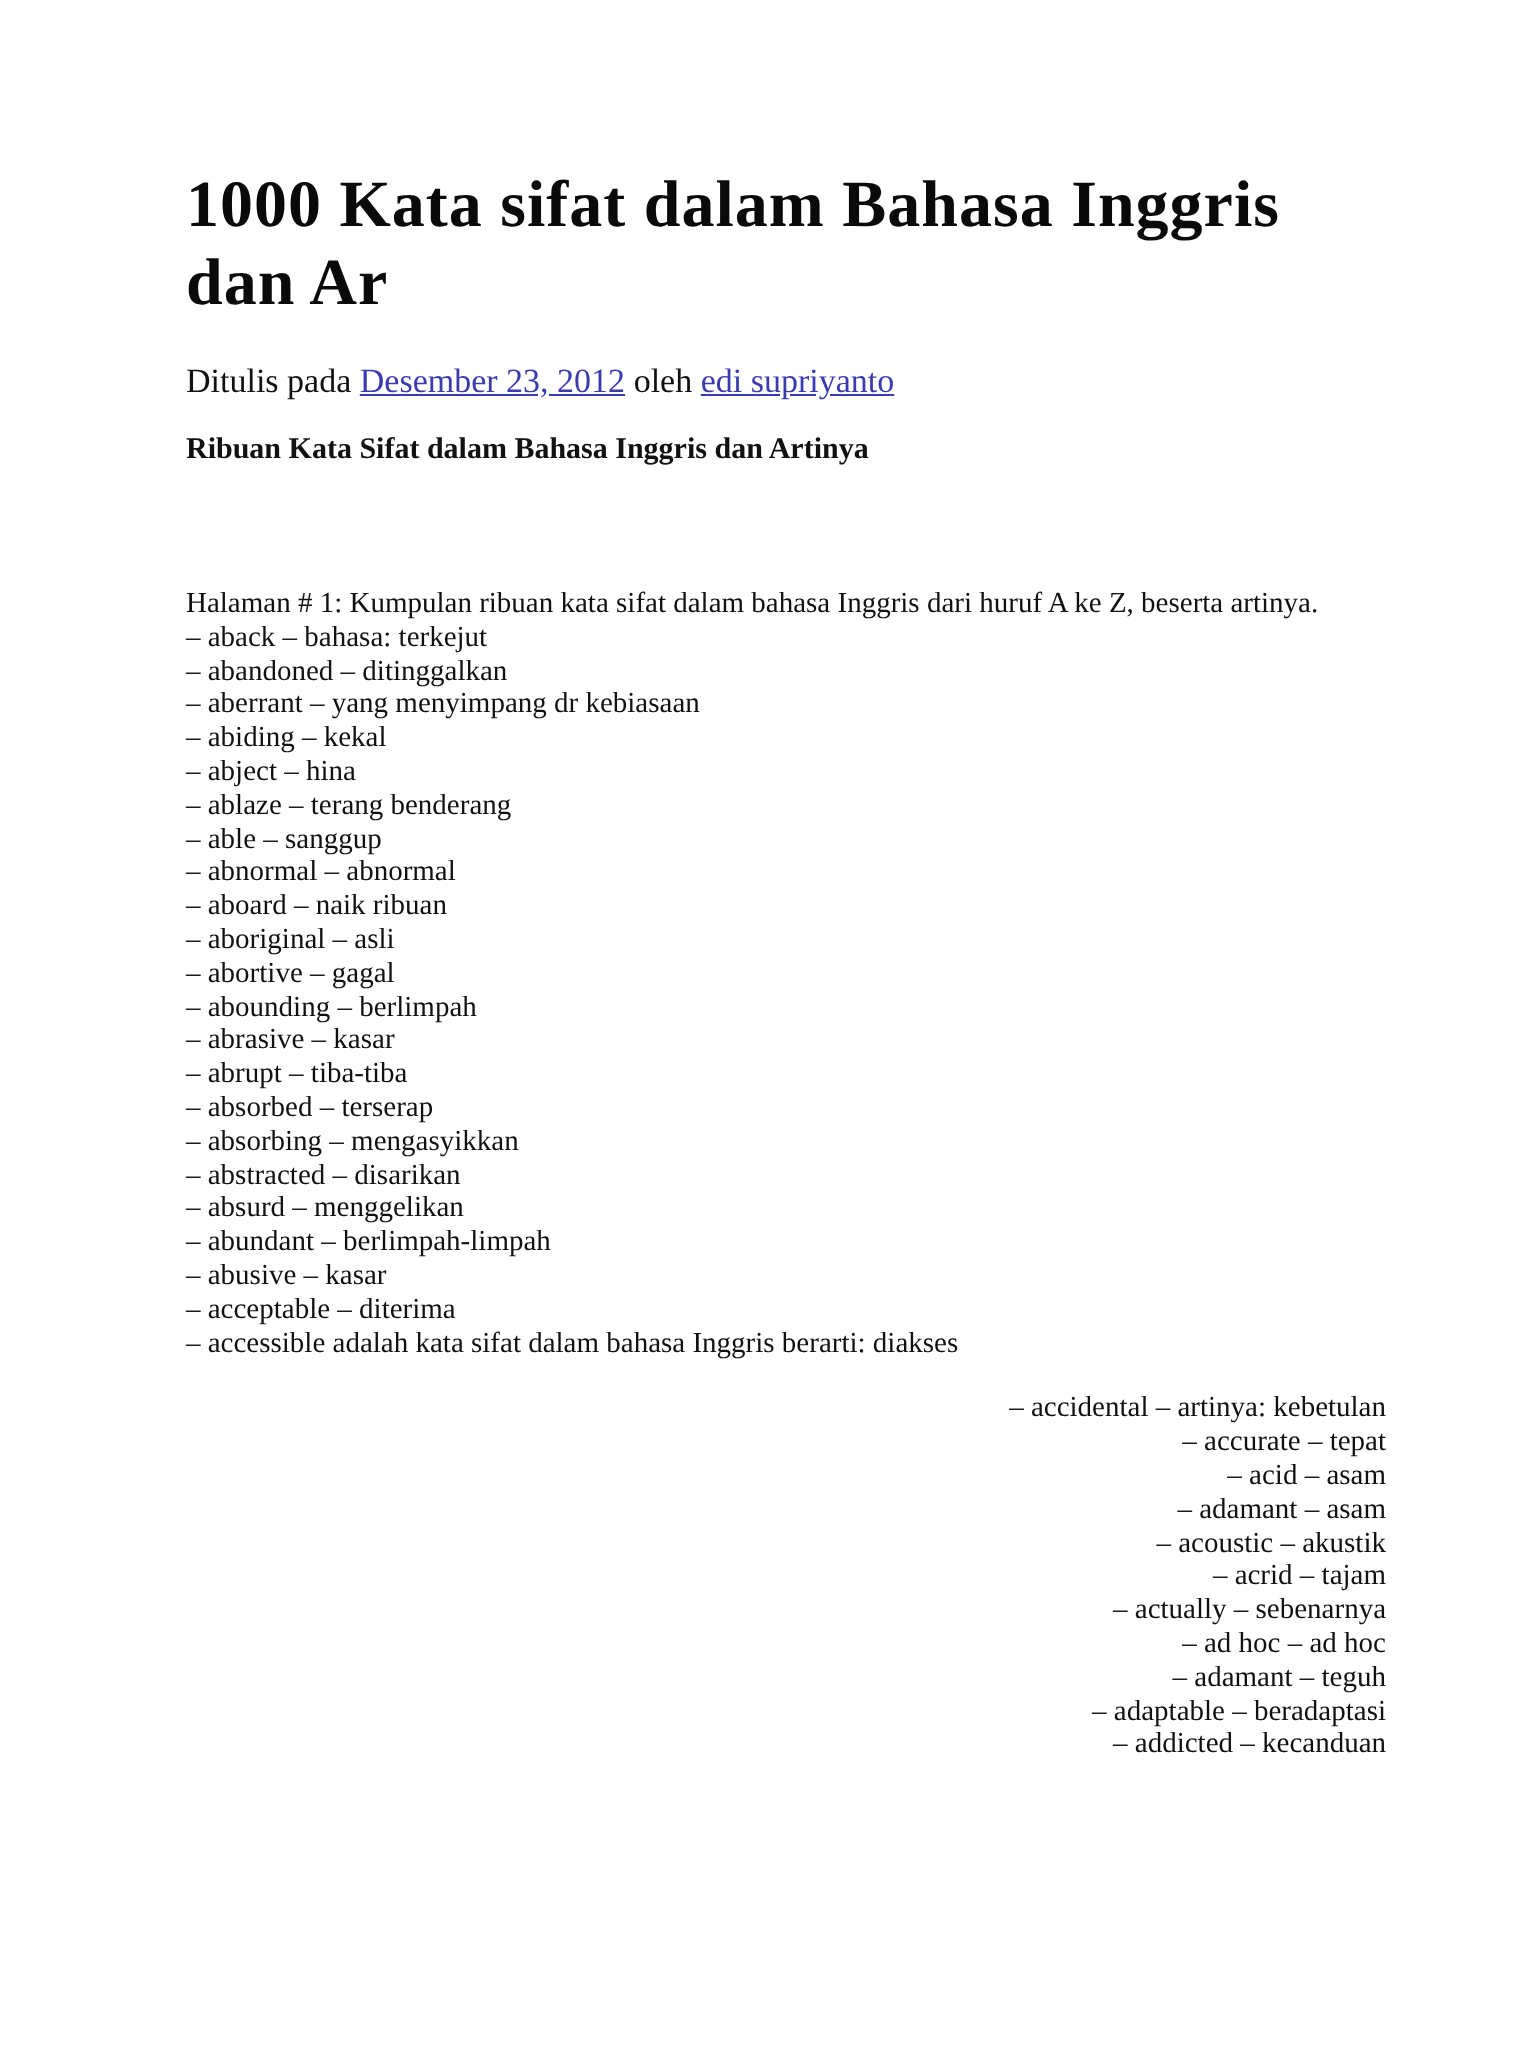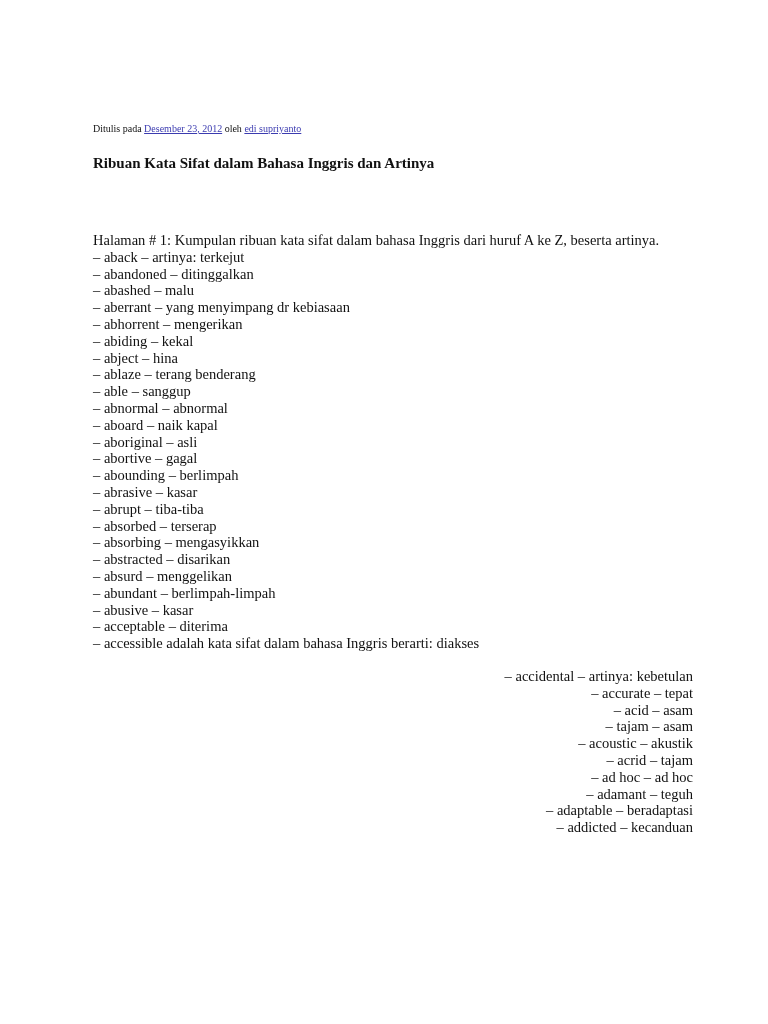--- a/index.html
+++ b/index.html
@@ -1,67 +1,67 @@
 <!DOCTYPE html>
 <html><head>
 <meta charset="utf-8">
 <style>
   html, body { margin: 0; padding: 0; background: #ffffff; }
   body { width: 768px; height: 1024px; position: relative; overflow: hidden;
          font-family: "Liberation Serif", serif; color: #111; }
   .page { position: absolute; left: 93px; top: 84px; width: 600px; }
   h1 { font-family: "Liberation Serif", serif; font-weight: bold; font-size: 33px;
        line-height: 39px; margin: 0; letter-spacing: 0.5px; color: #0a0a0a; }
-  .meta { margin-top: 36px; font-size: 10px; line-height: 18px; }
+  .meta { margin-top: 20px; font-size: 17px; line-height: 18px; }
   .meta a { color: #3b3bb0; text-decoration: underline; }
   .subtitle { margin-top: 16px; font-size: 15px; font-weight: bold; line-height: 18px; }
   .intro { margin-top: 60px; font-size: 14.5px; line-height: 16.8px; }
   ul { list-style: none; margin: 0; padding: 0; font-size: 14.5px; line-height: 16.8px; }
   .group2 { margin-top: 16px; text-align: right; }
 </style>
 </head>
 <body>
 
 <div class="page">
+  <h1>1000 Kata sifat dalam Bahasa Inggris dan Ar</h1>
   <div class="meta">
     <span>Ditulis pada </span><a href="#">Desember 23, 2012</a><span> oleh </span><a href="#">edi supriyanto</a>
   </div>
   <div class="subtitle">Ribuan Kata Sifat dalam Bahasa Inggris dan Artinya</div>
   <div class="intro">Halaman # 1: Kumpulan ribuan kata sifat dalam bahasa Inggris dari huruf A ke Z, beserta artinya.</div>
   <ul id="list1">
-      <li>– aback – artinya: terkejut</li>
+      <li>– aback – bahasa: terkejut</li>
       <li>– abandoned – ditinggalkan</li>
-      <li>– abashed – malu</li>
       <li>– aberrant – yang menyimpang dr kebiasaan</li>
-      <li>– abhorrent – mengerikan</li>
       <li>– abiding – kekal</li>
       <li>– abject – hina</li>
       <li>– ablaze – terang benderang</li>
       <li>– able – sanggup</li>
       <li>– abnormal – abnormal</li>
-      <li>– aboard – naik kapal</li>
+      <li>– aboard – naik ribuan</li>
       <li>– aboriginal – asli</li>
       <li>– abortive – gagal</li>
       <li>– abounding – berlimpah</li>
       <li>– abrasive – kasar</li>
       <li>– abrupt – tiba-tiba</li>
       <li>– absorbed – terserap</li>
       <li>– absorbing – mengasyikkan</li>
       <li>– abstracted – disarikan</li>
       <li>– absurd – menggelikan</li>
       <li>– abundant – berlimpah-limpah</li>
       <li>– abusive – kasar</li>
       <li>– acceptable – diterima</li>
       <li>– accessible adalah kata sifat dalam bahasa Inggris berarti: diakses</li>
     </ul>
   <ul id="list2" class="group2">
       <li>– accidental – artinya: kebetulan</li>
       <li>– accurate – tepat</li>
       <li>– acid – asam</li>
-      <li>– tajam – asam</li>
+      <li>– adamant – asam</li>
       <li>– acoustic – akustik</li>
       <li>– acrid – tajam</li>
+      <li>– actually – sebenarnya</li>
       <li>– ad hoc – ad hoc</li>
       <li>– adamant – teguh</li>
       <li>– adaptable – beradaptasi</li>
       <li>– addicted – kecanduan</li>
     </ul>
 </div>
 
 </body></html>

